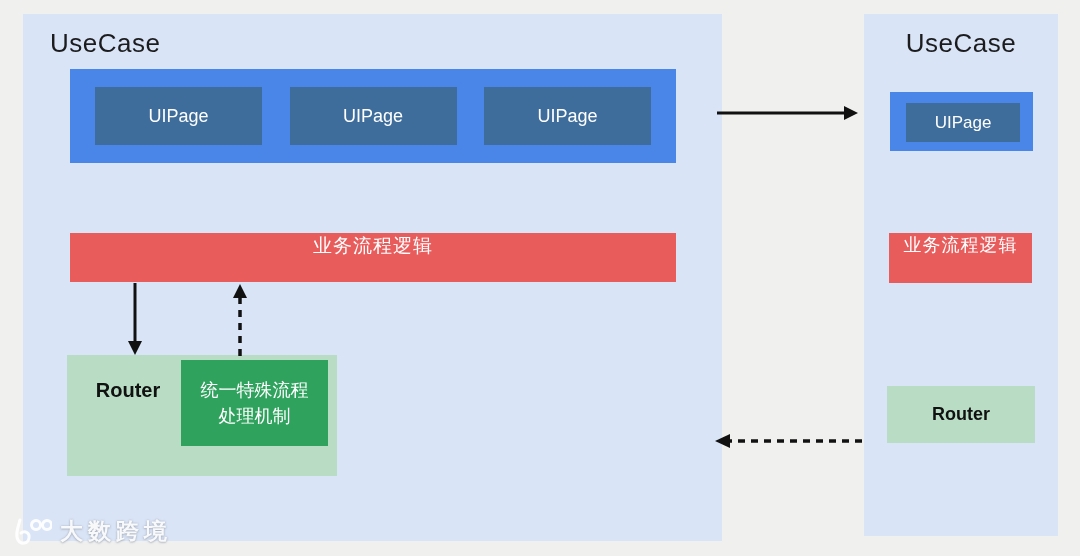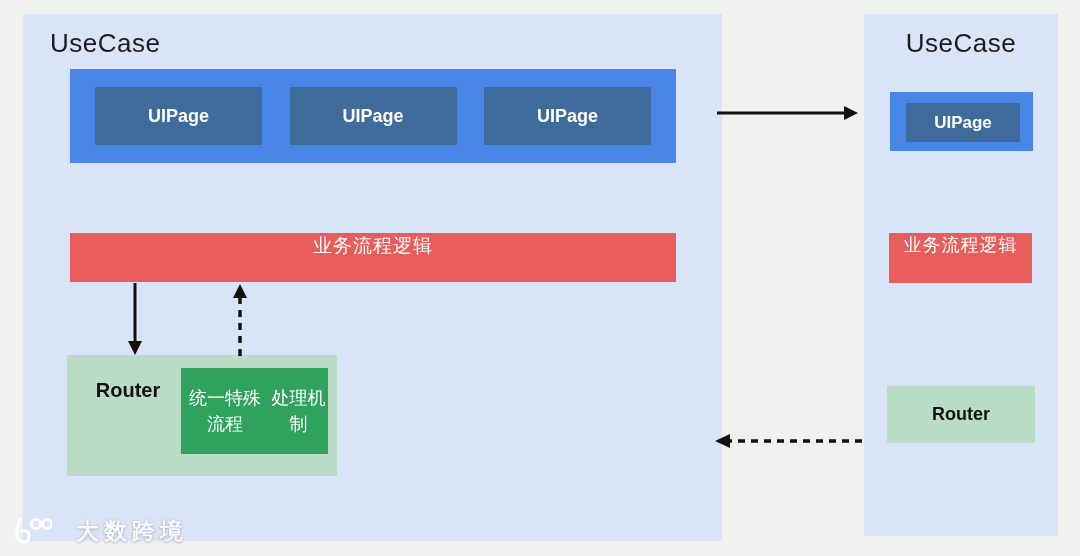--- a/index.html
+++ b/index.html
@@ -44,21 +44,21 @@
   }
   .blue-strip-left{
     left:70px;top:69px;width:606px;height:94px;
     display:flex;align-items:center;justify-content:space-between;
     padding:0 25px;
   }
   .blue-strip-right{left:890px;top:92px;width:143px;height:59px;}
   .uipage-box{
     background:var(--dark-blue);
     color:#fff;
-    font-weight:700;
+    font-weight:400;
     font-size:18px;
     display:flex;align-items:center;justify-content:center;
   }
   .uipage-large{width:167px;height:58px;}
   .uipage-small{
     position:absolute;left:906px;top:103px;width:114px;height:39px;
     font-size:17px;
   }
   .red-bar{
     position:absolute;
@@ -76,43 +76,43 @@
     background:var(--light-green);
   }
   .router-label-left{
     position:absolute;
     left:88px;top:379px;width:80px;
     text-align:center;
     font-weight:700;font-size:20px;color:#111;
   }
   .special-flow-box{
     position:absolute;
-    left:181px;top:368px;width:147px;height:86px;
+    left:181px;top:360px;width:147px;height:86px;
     background:var(--dark-green);
     color:#fff;
     font-size:18px;
-    display:flex;flex-direction:row;align-items:center;justify-content:center;
+    display:flex;flex-direction:column;align-items:center;justify-content:center;
     line-height:26px;
     text-align:center;
   }
   .router-box-right{
     position:absolute;
     left:887px;top:386px;width:148px;height:57px;
     background:var(--light-green);
     display:flex;align-items:center;justify-content:center;
     font-weight:700;font-size:18px;color:#111;
   }
   .arrows{
     position:absolute;left:0;top:0;width:1080px;height:556px;
     pointer-events:none;
   }
   .watermark{
     position:absolute;
     left:12px;top:516px;
-    display:flex;align-items:flex-start;gap:24px;
+    display:flex;align-items:flex-end;gap:8px;
     color:rgba(255,255,255,0.92);
     text-shadow:0 0 2px rgba(150,158,172,0.75), 0 1px 2px rgba(150,158,172,0.5);
   }
   .watermark-text{
     font-size:23px;
     font-weight:700;
     letter-spacing:5px;
   }
 </style>
 </head>

